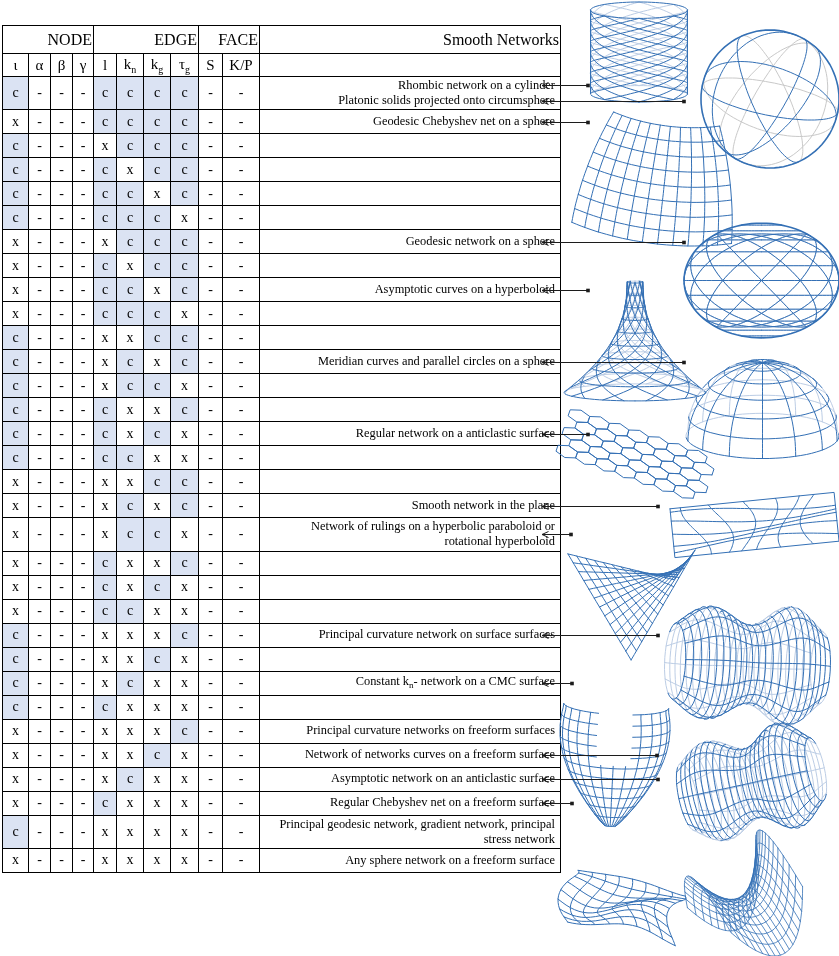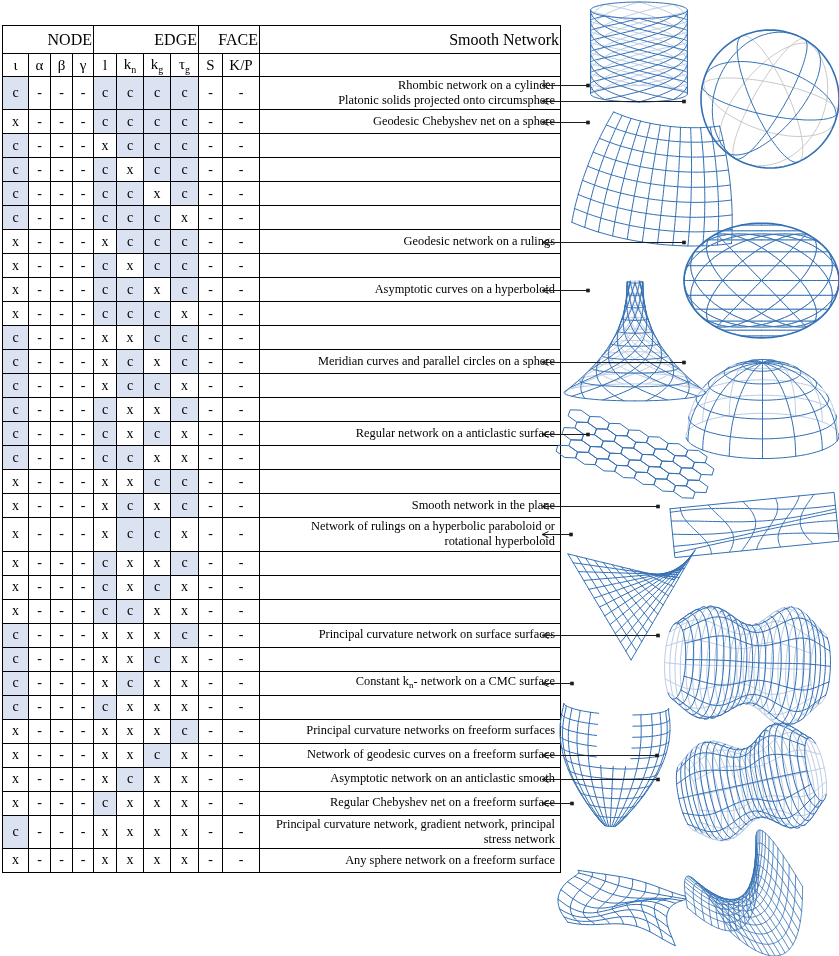--- a/index.html
+++ b/index.html
@@ -36,21 +36,21 @@
         <col style="width:28px">
       <col style="width:24px">
         <col style="width:37px">
         <col style="width:301px">
     </colgroup>
     <thead>
       <tr class="grp">
         <th colspan="4">NODE</th>
         <th colspan="4">EDGE</th>
         <th colspan="2">FACE</th>
-        <th class="smooth">Smooth Network</th>
+        <th class="smooth">Smooth Networks</th>
       </tr>
       <tr class="sym" id="symrow">
           <th>ι</th>
           <th>α</th>
           <th>β</th>
           <th>γ</th>
           <th>l</th>
           <th>k<sub>n</sub></th>
           <th>k<sub>g</sub></th>
           <th>τ<sub>g</sub></th>
@@ -142,21 +142,21 @@
           <td class="val">x</td>
           <td class="val">-</td>
           <td class="val">-</td>
           <td class="val">-</td>
           <td class="val">x</td>
           <td class="val hl">c</td>
           <td class="val hl">c</td>
           <td class="val hl">c</td>
           <td class="val">-</td>
           <td class="val">-</td>
-          <td class="desc">Geodesic network on a rulings</td>
+          <td class="desc">Geodesic network on a sphere</td>
         </tr>
         <tr>
           <td class="val">x</td>
           <td class="val">-</td>
           <td class="val">-</td>
           <td class="val">-</td>
           <td class="val hl">c</td>
           <td class="val">x</td>
           <td class="val hl">c</td>
           <td class="val hl">c</td>
@@ -415,34 +415,34 @@
           <td class="val">x</td>
           <td class="val">-</td>
           <td class="val">-</td>
           <td class="val">-</td>
           <td class="val">x</td>
           <td class="val">x</td>
           <td class="val hl">c</td>
           <td class="val">x</td>
           <td class="val">-</td>
           <td class="val">-</td>
-          <td class="desc">Network of geodesic curves on a freeform surface</td>
-        </tr>
-        <tr>
-          <td class="val">x</td>
-          <td class="val">-</td>
-          <td class="val">-</td>
-          <td class="val">-</td>
-          <td class="val">x</td>
-          <td class="val hl">c</td>
-          <td class="val">x</td>
-          <td class="val">x</td>
-          <td class="val">-</td>
-          <td class="val">-</td>
-          <td class="desc">Asymptotic network on an anticlastic smooth</td>
+          <td class="desc">Network of networks curves on a freeform surface</td>
+        </tr>
+        <tr>
+          <td class="val">x</td>
+          <td class="val">-</td>
+          <td class="val">-</td>
+          <td class="val">-</td>
+          <td class="val">x</td>
+          <td class="val hl">c</td>
+          <td class="val">x</td>
+          <td class="val">x</td>
+          <td class="val">-</td>
+          <td class="val">-</td>
+          <td class="desc">Asymptotic network on an anticlastic surface</td>
         </tr>
         <tr>
           <td class="val">x</td>
           <td class="val">-</td>
           <td class="val">-</td>
           <td class="val">-</td>
           <td class="val hl">c</td>
           <td class="val">x</td>
           <td class="val">x</td>
           <td class="val">x</td>
@@ -454,21 +454,21 @@
           <td class="val hl">c</td>
           <td class="val">-</td>
           <td class="val">-</td>
           <td class="val">-</td>
           <td class="val">x</td>
           <td class="val">x</td>
           <td class="val">x</td>
           <td class="val">x</td>
           <td class="val">-</td>
           <td class="val">-</td>
-          <td class="desc">Principal curvature network, gradient network, principal stress network</td>
+          <td class="desc">Principal geodesic network, gradient network, principal stress network</td>
         </tr>
         <tr class="thick">
           <td class="val">x</td>
           <td class="val">-</td>
           <td class="val">-</td>
           <td class="val">-</td>
           <td class="val">x</td>
           <td class="val">x</td>
           <td class="val">x</td>
           <td class="val">x</td>

